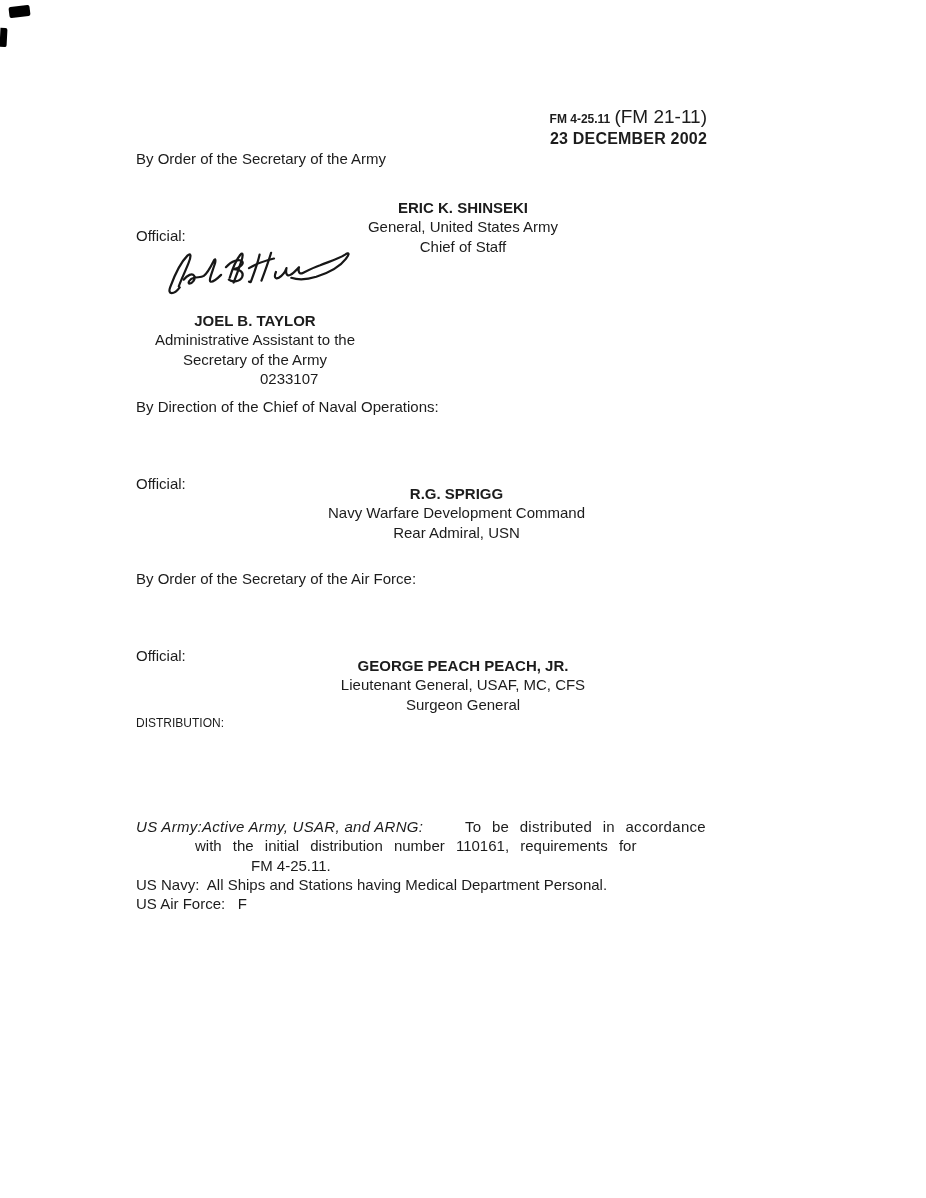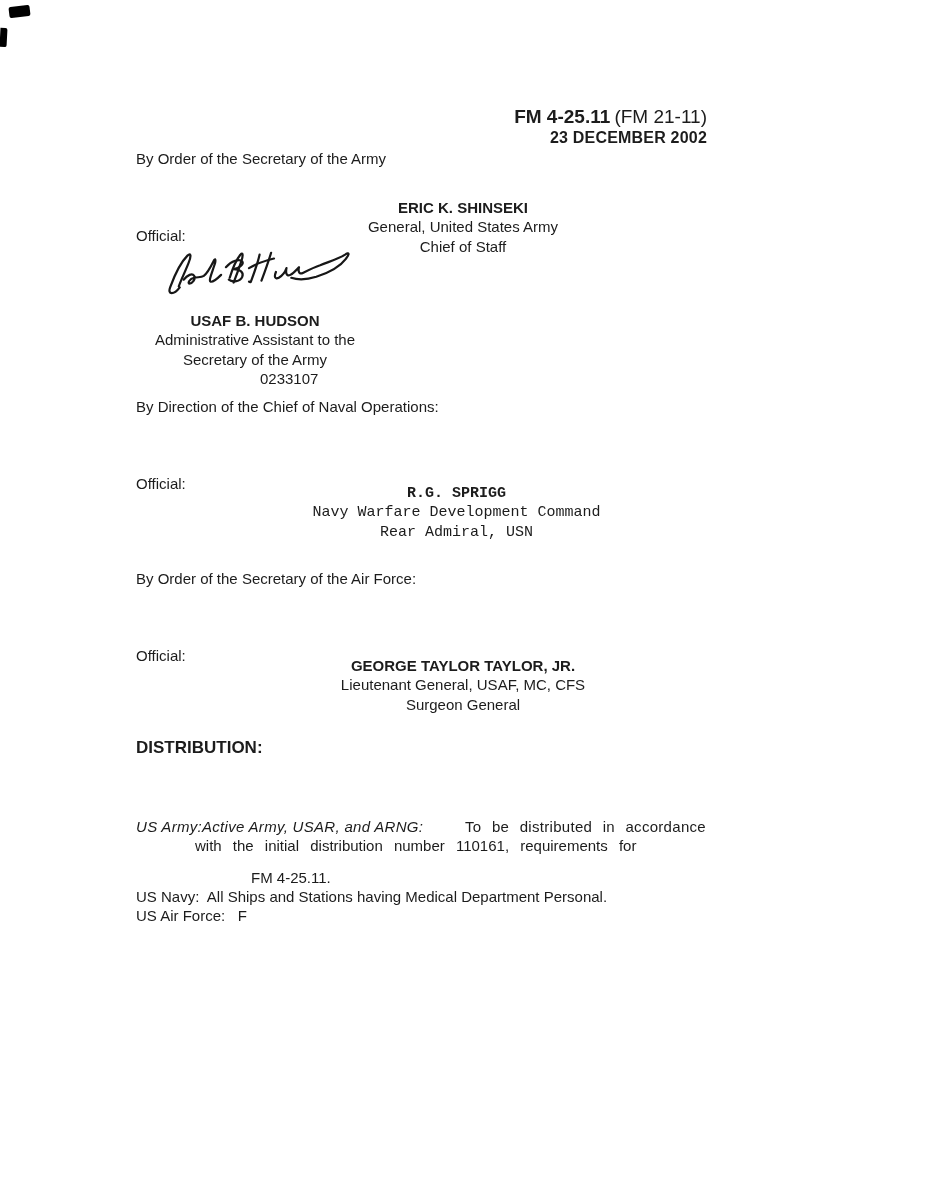--- a/index.html
+++ b/index.html
@@ -23,47 +23,47 @@
   .scan-mark-a{
     position:absolute;left:9px;top:6px;width:21px;height:11px;
     background:#000;border-radius:2px;transform:rotate(-7deg);
   }
   .scan-mark-b{
     position:absolute;left:0px;top:28px;width:7px;height:19px;
     background:#000;border-radius:0 2px 2px 0;transform:rotate(3deg);
   }
 
   .header-block{top:107px;right:219px;text-align:right;line-height:20px;}
-  .fm-number{font-weight:bold;font-size:19px;}
+  .fm-number{font-weight:bold;font-size:12px;}
   .fm-old{font-size:19px;}
   .fm-date{font-weight:bold;font-size:16px;letter-spacing:0.2px;}
 
   .by-army{left:136px;top:149px;}
   .army-block{left:0;width:926px;top:188px;}
   .official-army{left:136px;top:226px;}
 
   .signature-wrap{left:160px;top:247px;width:202px;height:50px;}
 
   .hudson-block{left:143px;top:301px;width:224px;}
   .hudson-id{text-align:left;padding-left:117px;}
 
   .by-navy{left:136px;top:397px;}
   .official-navy{left:136px;top:474px;}
-  .navy-block{left:0;width:913px;top:474px;font-family:Liberation Mono, monospace;}
+  .navy-block{left:0;width:913px;top:474px;}
 
   .by-af{left:136px;top:569px;}
   .official-af{left:136px;top:646px;}
   .af-block{left:0;width:926px;top:646px;}
 
-  .dist-heading{left:136px;top:738px;font-weight:bold;font-size:17px;}
+  .dist-heading{left:136px;top:714px;font-weight:normal;font-size:12px;}
   .dist-para{left:136px;top:779px;width:570px;}
   .dist-line1{display:flex;justify-content:space-between;align-items:baseline;letter-spacing:0.3px;}
   .dist-line1 .tail{word-spacing:6px;margin-top:38px;}
   .dist-line2{margin-left:59px;word-spacing:7px;}
-  .dist-line3{margin-left:115px;margin-top:12px;}
+  .dist-line3{margin-left:115px;}
 </style>
 </head>
 <body>
 
 <div class="page">
 
   <div class="scan-mark-a"></div>
   <div class="scan-mark-b"></div>
 
   <div class="abs header-block">
@@ -90,38 +90,38 @@
         <path d="M90,36 l1.5,0.5"></path>
         <path d="M101,8 C99,17 95,28 92,36"></path>
         <path d="M113,6 C110,16 106,27 103,35"></path>
         <path d="M90,22 C98,17 108,14 116,12"></path>
         <path d="M118,26 C116,31 117,34 121,32 C126,29 128,25 129,22 C128,27 129,31 133,29 C137,27 140,23 142,21 C141,25 142,29 146,27 C152,24 158,21 164,19 C174,15 184,12 190,8 C194,5 195,7 191,12 C185,20 172,27 160,31 C150,34 140,34 134,32"></path>
       </g>
     </svg>
   </div>
 
   <div class="abs hudson-block ctr">
-    <div class="b">USAF B. HUDSON</div>
+    <div class="b">JOEL B. TAYLOR</div>
     <div>Administrative Assistant to the</div>
     <div>Secretary of the Army</div>
     <div class="hudson-id">0233107</div>
   </div>
 
   <div class="abs by-navy">By Direction of the Chief of Naval Operations:</div>
   <div class="abs official-navy">Official:</div>
   <div class="abs navy-block ctr">
     <div class="b">R.G. SPRIGG</div>
     <div>Navy Warfare Development Command</div>
     <div>Rear Admiral, USN</div>
   </div>
 
   <div class="abs by-af">By Order of the Secretary of the Air Force:</div>
   <div class="abs official-af">Official:</div>
   <div class="abs af-block ctr">
-    <div class="b">GEORGE TAYLOR TAYLOR, JR.</div>
+    <div class="b">GEORGE PEACH PEACH, JR.</div>
     <div>Lieutenant General, USAF, MC, CFS</div>
     <div>Surgeon General</div>
   </div>
 
   <div class="abs dist-heading">DISTRIBUTION:</div>
 
   <div class="abs dist-para">
     <div class="dist-line1">
       <span class="i">US Army:Active Army, USAR, and ARNG:</span>
       <span class="tail">To be distributed in accordance</span>

